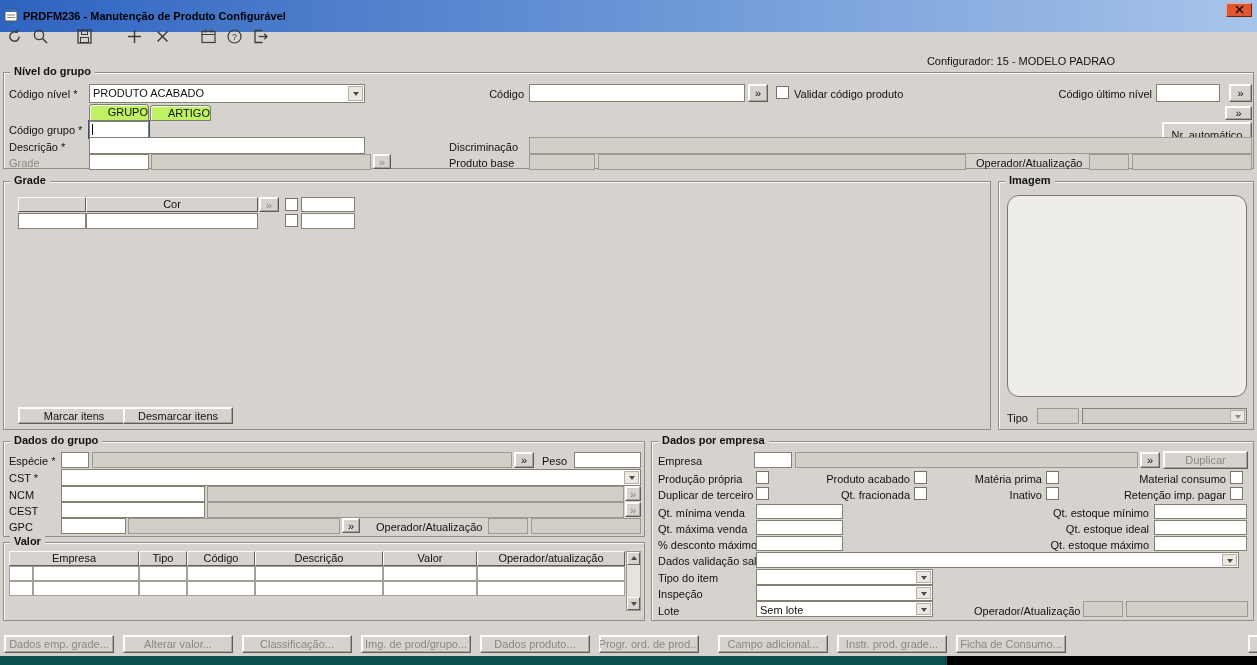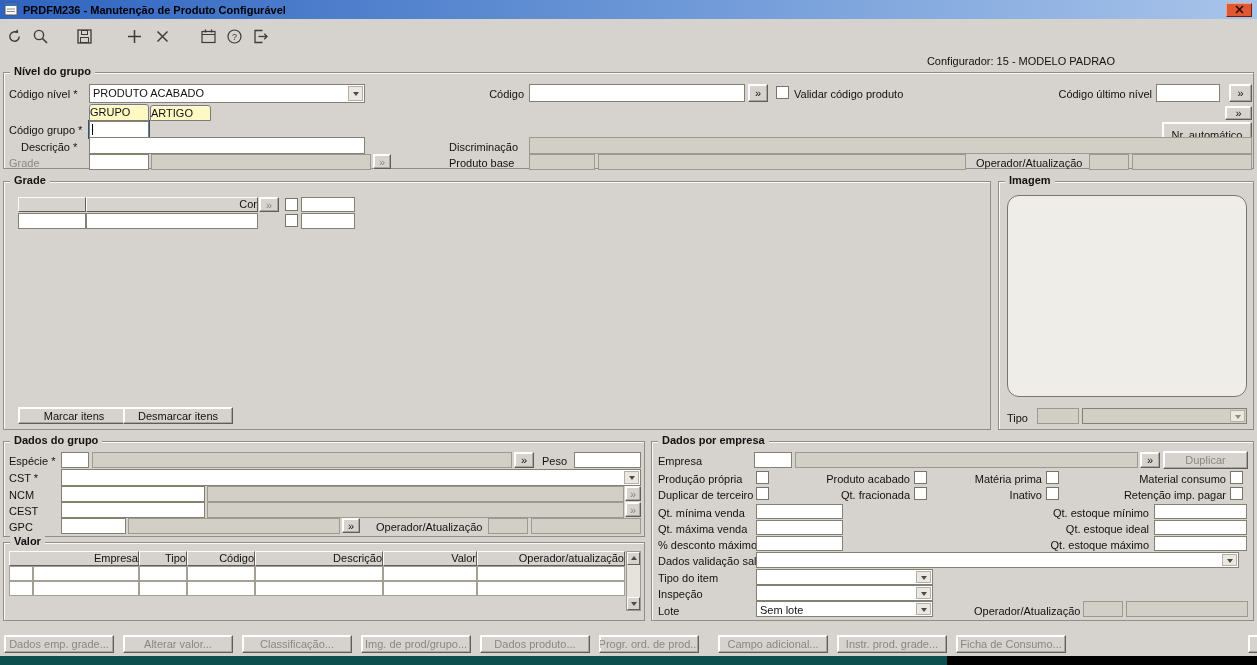--- a/index.html
+++ b/index.html
@@ -1,20 +1,20 @@
 <!DOCTYPE html>
 <html><head>
 <meta charset="utf-8">
 <style>
   *{box-sizing:border-box}
   html,body{margin:0;padding:0}
   body{width:1257px;height:665px;position:relative;overflow:hidden;background:#d6d3ce;
        font-family:"Liberation Sans",sans-serif;font-size:11px;color:#111}
   .A{position:absolute}
-  .titlebar{left:0;top:0;width:1257px;height:19px;background:linear-gradient(90deg,#2e63c0,#6f9ad8 55%,#a8c4ea);
+  .titlebar{left:0;top:0;width:1257px;height:32px;background:linear-gradient(90deg,#2e63c0,#6f9ad8 55%,#a8c4ea);
             display:flex;align-items:center;gap:5px;padding-left:4px}
   .titletxt{font-weight:bold;color:#000}
   .closebtn{position:absolute;top:3px;right:5px;width:26px;height:14px;background:#de5833;
             border:1px solid;border-color:#f3a488 #6f2008 #6f2008 #f3a488;
             display:flex;align-items:center;justify-content:center}
   .toolbar{left:0;top:20px;width:1257px;height:34px}
   .tbtn{position:absolute;top:6px;width:22px;height:22px;display:flex;align-items:center;justify-content:center}
   .gbox{position:absolute;border:1px solid #8f8d85;box-shadow:inset 1px 1px 0 #fbfaf7}
   .glabel{position:absolute;top:-8px;left:6px;background:#d6d3ce;padding:0 4px;font-weight:bold;white-space:nowrap}
   .L{position:absolute;white-space:nowrap;line-height:13px}
@@ -28,24 +28,24 @@
   .Bd{color:#89877d}
   .C{position:absolute;background:#fff;border:1px solid #848174}
   .C .cv{position:absolute;left:3px;top:2px;right:18px;white-space:nowrap;overflow:hidden}
   .C .ca{position:absolute;top:1px;right:1px;bottom:1px;width:15px;background:#ebe8e2;border:1px solid #b3b0a7;
          display:flex;align-items:center;justify-content:center}
   .C .ca::after{content:"";border:3px solid transparent;border-top:4px solid #4d4b45;transform:translateY(2px)}
   .C.Cd{background:#d2cfc6}
   .C.Cd .ca::after{border-top-color:#8b8980}
   .CB{position:absolute;width:13px;height:13px;background:#fff;border:1px solid #77756a}
   .TH{position:absolute;background:#d6d3ce;border:1px solid;border-color:#fdfcfa #5f5d55 #5f5d55 #fdfcfa;
-      text-align:right;line-height:13px;overflow:hidden}
+      text-align:center;line-height:13px;overflow:hidden}
   .TD{position:absolute;background:#fff;border:1px solid #a3a196}
-  .tab{position:absolute;background:#fef9c3;border:1px solid #7e7c72;border-radius:3px 3px 0 0;
-       text-align:left;line-height:15px;box-shadow:inset 1px 1px 0 #f7f6f2}
+  .tab{position:absolute;background:#bef264;border:1px solid #7e7c72;border-radius:3px 3px 0 0;
+       text-align:right;line-height:15px;box-shadow:inset 1px 1px 0 #f7f6f2}
   .tab.active{z-index:2}
   .focus{outline:1px solid #31507e}
   .focus::after{content:"";position:absolute;left:2px;top:2px;width:1px;height:11px;background:#000}
   .imgph{position:absolute;border:1px solid #77756c;border-radius:12px;background:#efede8}
   .sbar{position:absolute;width:15px;background:#e6e3dc;border:1px solid #9c9a8e}
   .sarr{position:absolute;left:0;width:13px;height:13px;background:#d6d3ce;border:1px solid;
         border-color:#fdfcfa #5f5d55 #5f5d55 #fdfcfa;display:flex;align-items:center;justify-content:center}
   .sarr.up::after{content:"";border:3px solid transparent;border-bottom:4px solid #4d4b45;transform:translateY(-2px)}
   .sarr.down::after{content:"";border:3px solid transparent;border-top:4px solid #4d4b45;transform:translateY(2px)}
   .strip-teal{position:absolute;left:0;top:656px;width:947px;height:9px;background:#0d4f4f}
@@ -141,21 +141,21 @@
   <span class="L" style="left:790px;top:15px">Validar código produto</span>
   <span class="L Lr" style="left:1035px;top:15px;width:113px">Código último nível</span>
   <div class="I" style="left:1152px;top:11px;width:64px;height:18px"></div>
   <div class="B" style="left:1225px;top:11px;width:23px;height:18px">»</div>
   <div class="tab active" style="left:85px;top:31px;width:60px;height:17px">GRUPO</div>
   <div class="tab" style="left:146px;top:32px;width:61px;height:16px">ARTIGO</div>
   <div class="B" style="left:1221px;top:33px;width:27px;height:14px">»</div>
   <div class="B" style="left:1158px;top:49px;width:90px;height:25px">Nr. automático</div>
   <span class="L" style="left:5px;top:51px">Código grupo *</span>
   <div class="I focus" style="left:85px;top:48px;width:60px;height:17px"></div>
-  <span class="L" style="left:17px;top:68px">Descrição *</span>
+  <span class="L" style="left:5px;top:68px">Descrição *</span>
   <div class="I" style="left:85px;top:64px;width:276px;height:17px"></div>
   <span class="L" style="left:445px;top:68px">Discriminação</span>
   <div class="D" style="left:525px;top:64px;width:723px;height:17px"></div>
   <span class="L Lg" style="left:5px;top:84px">Grade</span>
   <div class="I" style="left:85px;top:81px;width:60px;height:16px"></div>
   <div class="D" style="left:147px;top:81px;width:220px;height:16px"></div>
   <div class="B Bd" style="left:369px;top:81px;width:18px;height:15px">»</div>
   <span class="L" style="left:445px;top:84px">Produto base</span>
   <div class="D" style="left:525px;top:81px;width:66px;height:16px"></div>
   <div class="D" style="left:594px;top:81px;width:368px;height:16px"></div>

